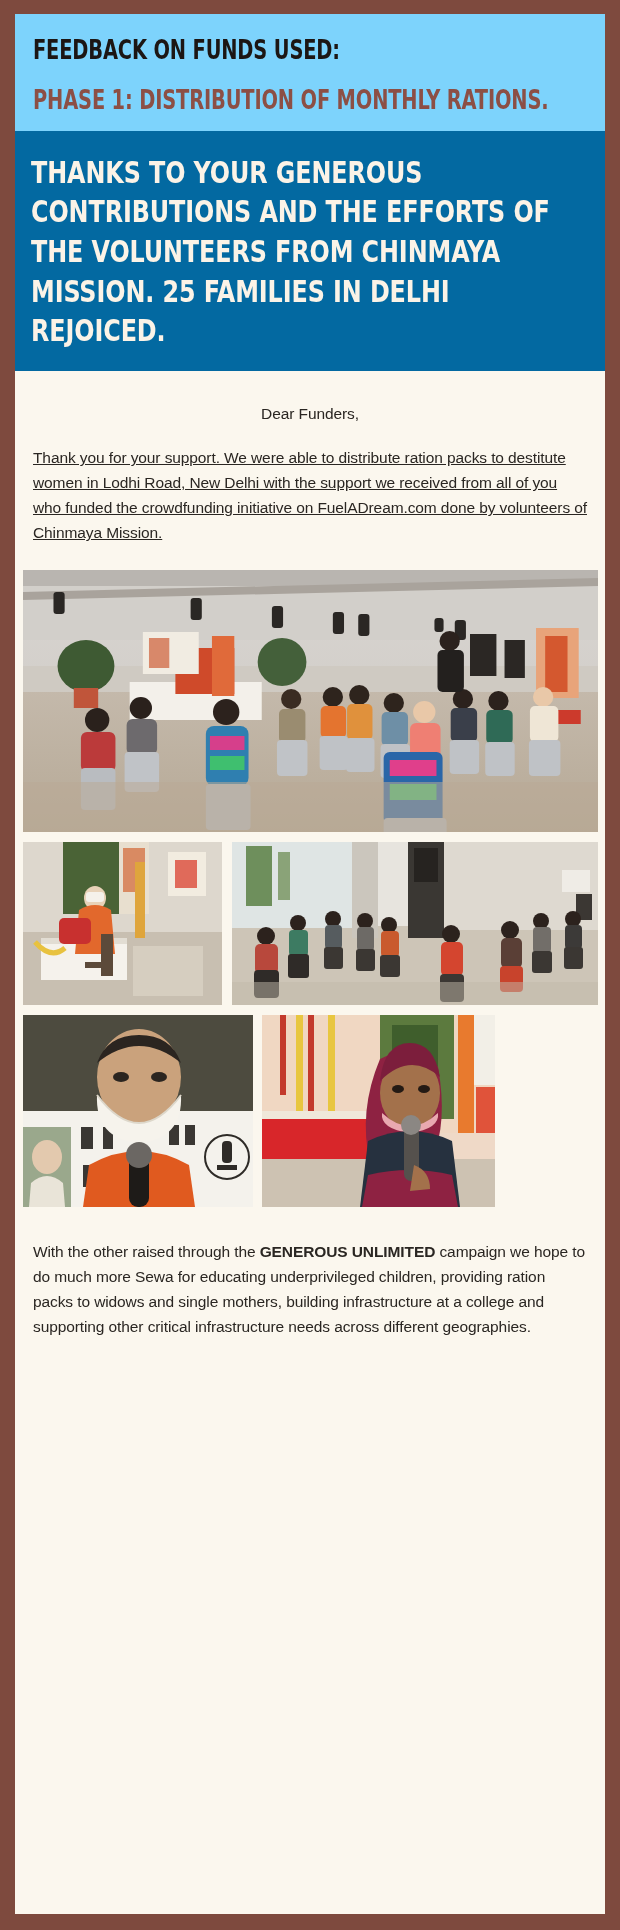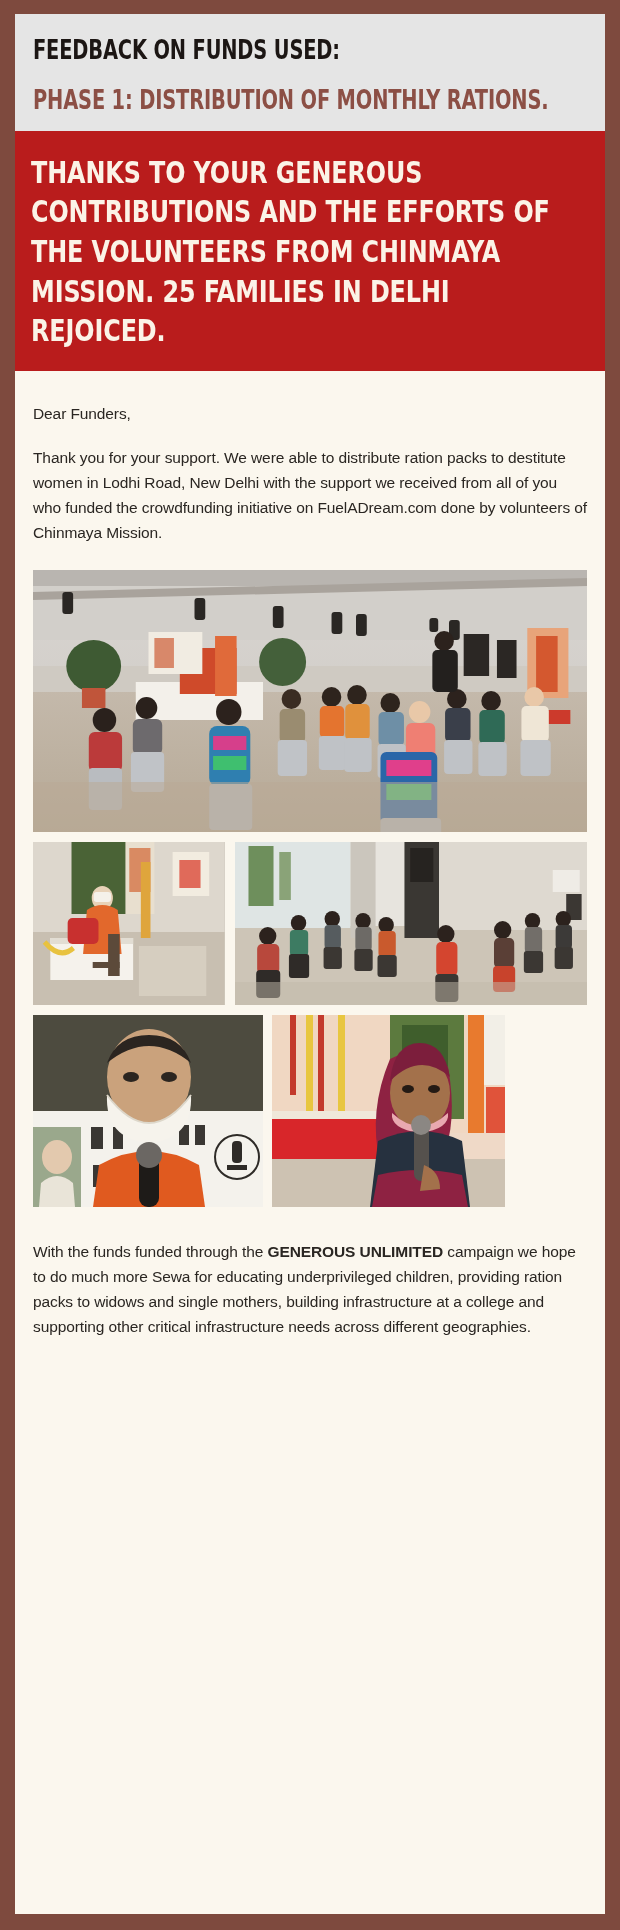--- a/index.html
+++ b/index.html
@@ -11,21 +11,21 @@
   #page {
     width: 620px; height: 1930px;
     background: #7E4A3E;
     padding: 14px 15px 16px 15px;
     display: flex; flex-direction: column;
     overflow: hidden;
   }
 
   
   .header-card {
-    background: #e5e5e5;
+    background: #7dd3fc;
     padding: 22px 24px 16px 18px;
   }
   .title-main {
     font-family: "DejaVu Sans Condensed", "Liberation Sans Narrow", "Liberation Sans", sans-serif;
     font-weight: 700;
     font-size: 27px;
     line-height: 1.05;
     letter-spacing: -0.2px;
     color: #1C1614;
     text-transform: uppercase;
@@ -42,21 +42,21 @@
     color: #8C4F45;
     text-transform: uppercase;
     margin-top: 22px;
     transform: scaleX(0.80);
     transform-origin: left center;
     white-space: nowrap;
   }
 
   
   .band {
-    background: #b91c1c;
+    background: #0369a1;
     padding: 22px 16px 20px 16px;
   }
   .band-text {
     font-family: "DejaVu Sans Condensed", "Liberation Sans Narrow", "Liberation Sans", sans-serif;
     font-weight: 700;
     font-size: 31px;
     line-height: 1.28;
     letter-spacing: -0.1px;
     color: #FBF3E7;
     text-transform: uppercase;
@@ -65,29 +65,30 @@
     width: 117%;
   }
 
   
   .body-card {
     background: #FBF7EE;
     flex: 1;
     padding: 30px 18px 26px 18px;
     display: flex;
     flex-direction: column;
+    align-items: center;
   }
   .para {
     font-family: "Liberation Sans", sans-serif;
     font-size: 15.5px;
     line-height: 1.62;
     color: #2A2622;
     letter-spacing: -0.1px;
   }
-  .para + .para { margin-top: 19px; }
+  .para + .para { margin-top: 19px; text-decoration: underline; }
   .para b { font-weight: 700; }
 
   
   .gallery { margin-top: 24px; margin-bottom: 22px; }
   .grow { display: flex; gap: 10px; margin-bottom: 10px; }
   .ph {
     overflow: hidden;
     position: relative;
     background: #cfc8bf;
   }
@@ -393,16 +394,16 @@
             <rect x="142" y="108" width="15" height="58" rx="7" fill="#55514d"></rect>
             <ellipse cx="149" cy="110" rx="10" ry="10" fill="#8b8783"></ellipse>
             <path d="M152 150 q16 6 16 24 l-20 2 z" fill="#a3714b"></path>
           </svg>
         </div>
       </div>
 
     </div>
 
 
-    <div class="para"><span>With the funds funded through the </span><b>GENEROUS UNLIMITED</b><span> campaign we hope to do much more Sewa for educating underprivileged children, providing ration packs to  widows and single mothers, building infrastructure at a college and supporting other critical infrastructure needs across different geographies.</span></div>
+    <div class="para"><span>With the other raised through the </span><b>GENEROUS UNLIMITED</b><span> campaign we hope to do much more Sewa for educating underprivileged children, providing ration packs to  widows and single mothers, building infrastructure at a college and supporting other critical infrastructure needs across different geographies.</span></div>
 
   </div>
 </div>
 
 </body></html>

